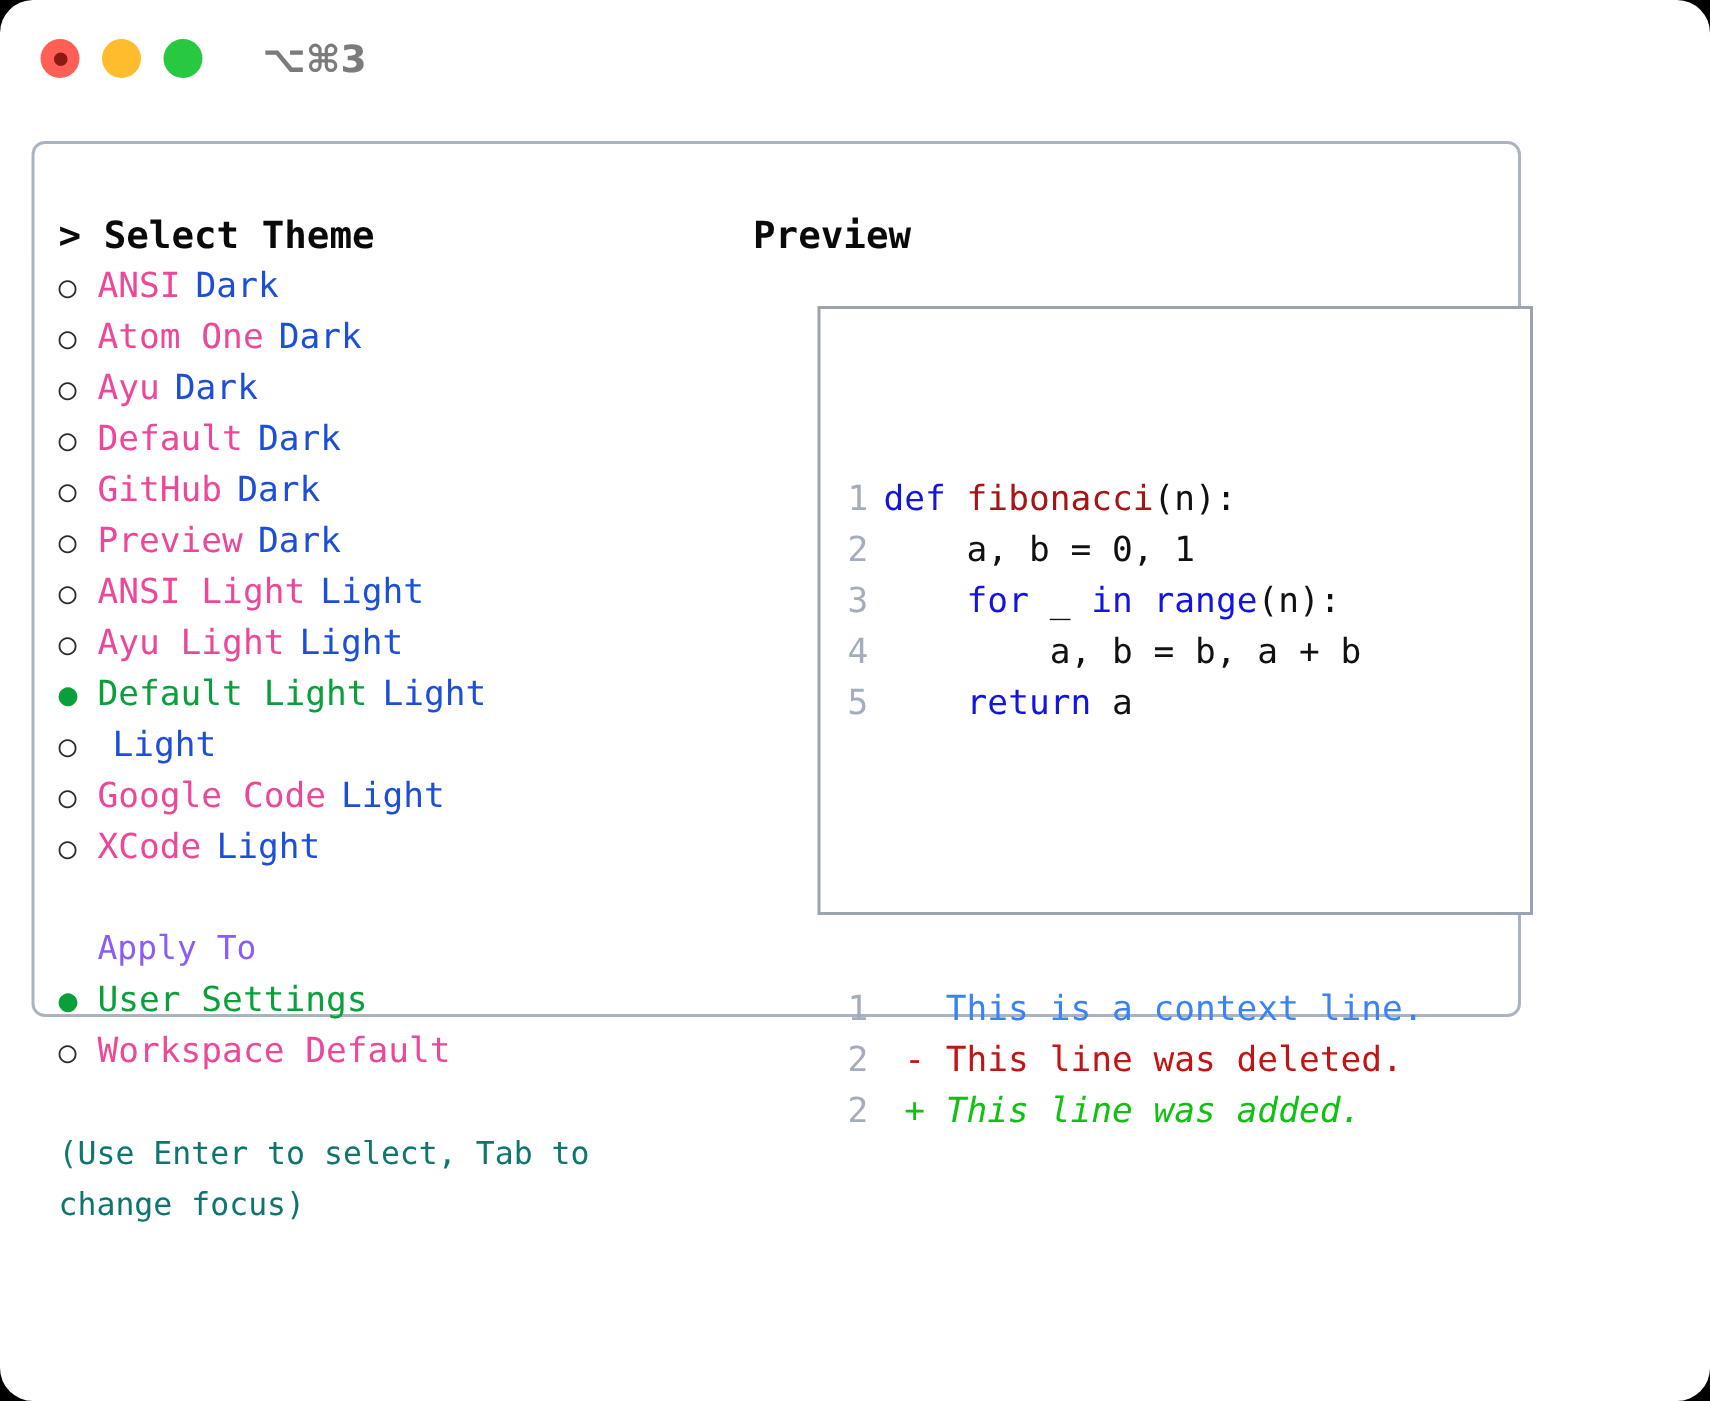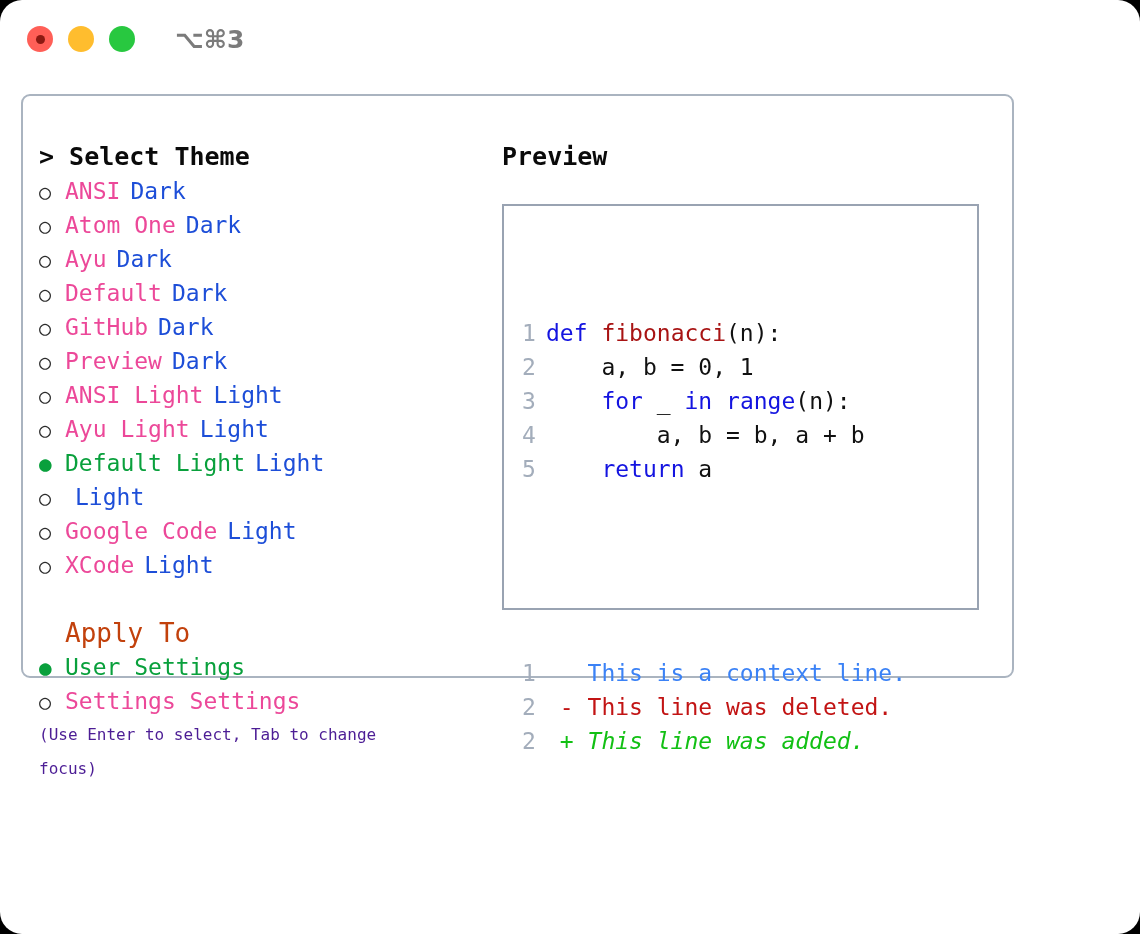--- a/index.html
+++ b/index.html
@@ -120,31 +120,32 @@
     color: #ec4899;
   }
   .opt-row.selected .opt-label {
     color: #09a03c;
   }
   .opt-tag {
     color: #1d4ed8;
     margin-left: 10px;
   }
   .group-label {
-    font-size: 26px;
-    line-height: 34px;
-    color: #c2410c;
+    font-size: 22px;
+    line-height: 34px;
+    color: #8b5cf6;
     padding-left: 26px;
     white-space: pre;
   }
   .spacer-row { height: 34px; }
   .hint {
-    font-size: 16px;
-    line-height: 34px;
-    color: #4c1d95;
+    margin-top: 34px;
+    font-size: 21px;
+    line-height: 34px;
+    color: #0f766e;
     width: 400px;
   }
 
   
   .right-col {
     position: absolute;
     left: 479px;
     top: 44px;
     width: 500px;
   }
@@ -156,20 +157,21 @@
     white-space: pre;
   }
   .preview-box {
     margin-top: 30px;
     width: 477px;
     height: 406px;
     border: 2px solid #99a3b2;
     box-sizing: border-box;
     background: #ffffff;
     position: relative;
+    margin-left: 43px;
   }
   .code {
     position: absolute;
     left: 18px;
     top: 42px;
     font-size: 23px;
     line-height: 34px;
     white-space: pre;
   }
   .code-line { white-space: pre; }
@@ -220,21 +222,21 @@
             <div class="opt-row"><span class="bullet">○</span><span class="opt-tag">Light</span></div>
             <div class="opt-row"><span class="bullet">○</span><span class="opt-label">Google Code</span><span class="opt-tag">Light</span></div>
             <div class="opt-row"><span class="bullet">○</span><span class="opt-label">XCode</span><span class="opt-tag">Light</span></div>
           </div>
 
         <div class="spacer-row"></div>
 
         <div class="group-label">Apply To</div>
         <div id="apply-list">
             <div class="opt-row selected"><span class="bullet on">●</span><span class="opt-label">User Settings</span></div>
-            <div class="opt-row"><span class="bullet">○</span><span class="opt-label">Settings Settings</span></div>
+            <div class="opt-row"><span class="bullet">○</span><span class="opt-label">Workspace Default</span></div>
           </div>
 
         <div class="hint">(Use Enter to select, Tab to change focus)</div>
       </div>
 
       <div class="right-col">
         <div class="preview-title">Preview</div>
         <div class="preview-box">
           <div class="code">
             <div id="code-block"><div class="code-line"><span class="ln">1</span><span class="kw">def </span><span class="fn">fibonacci</span><span class="plain">(n):</span></div><div class="code-line"><span class="ln">2</span><span class="plain">    a, b = 0, 1</span></div><div class="code-line"><span class="ln">3</span><span class="plain">    </span><span class="kw">for</span><span class="plain"> _ </span><span class="kw">in</span><span class="plain"> </span><span class="kw">range</span><span class="plain">(n):</span></div><div class="code-line"><span class="ln">4</span><span class="plain">        a, b = b, a + b</span></div><div class="code-line"><span class="ln">5</span><span class="plain">    </span><span class="kw">return</span><span class="plain"> a</span></div></div>

